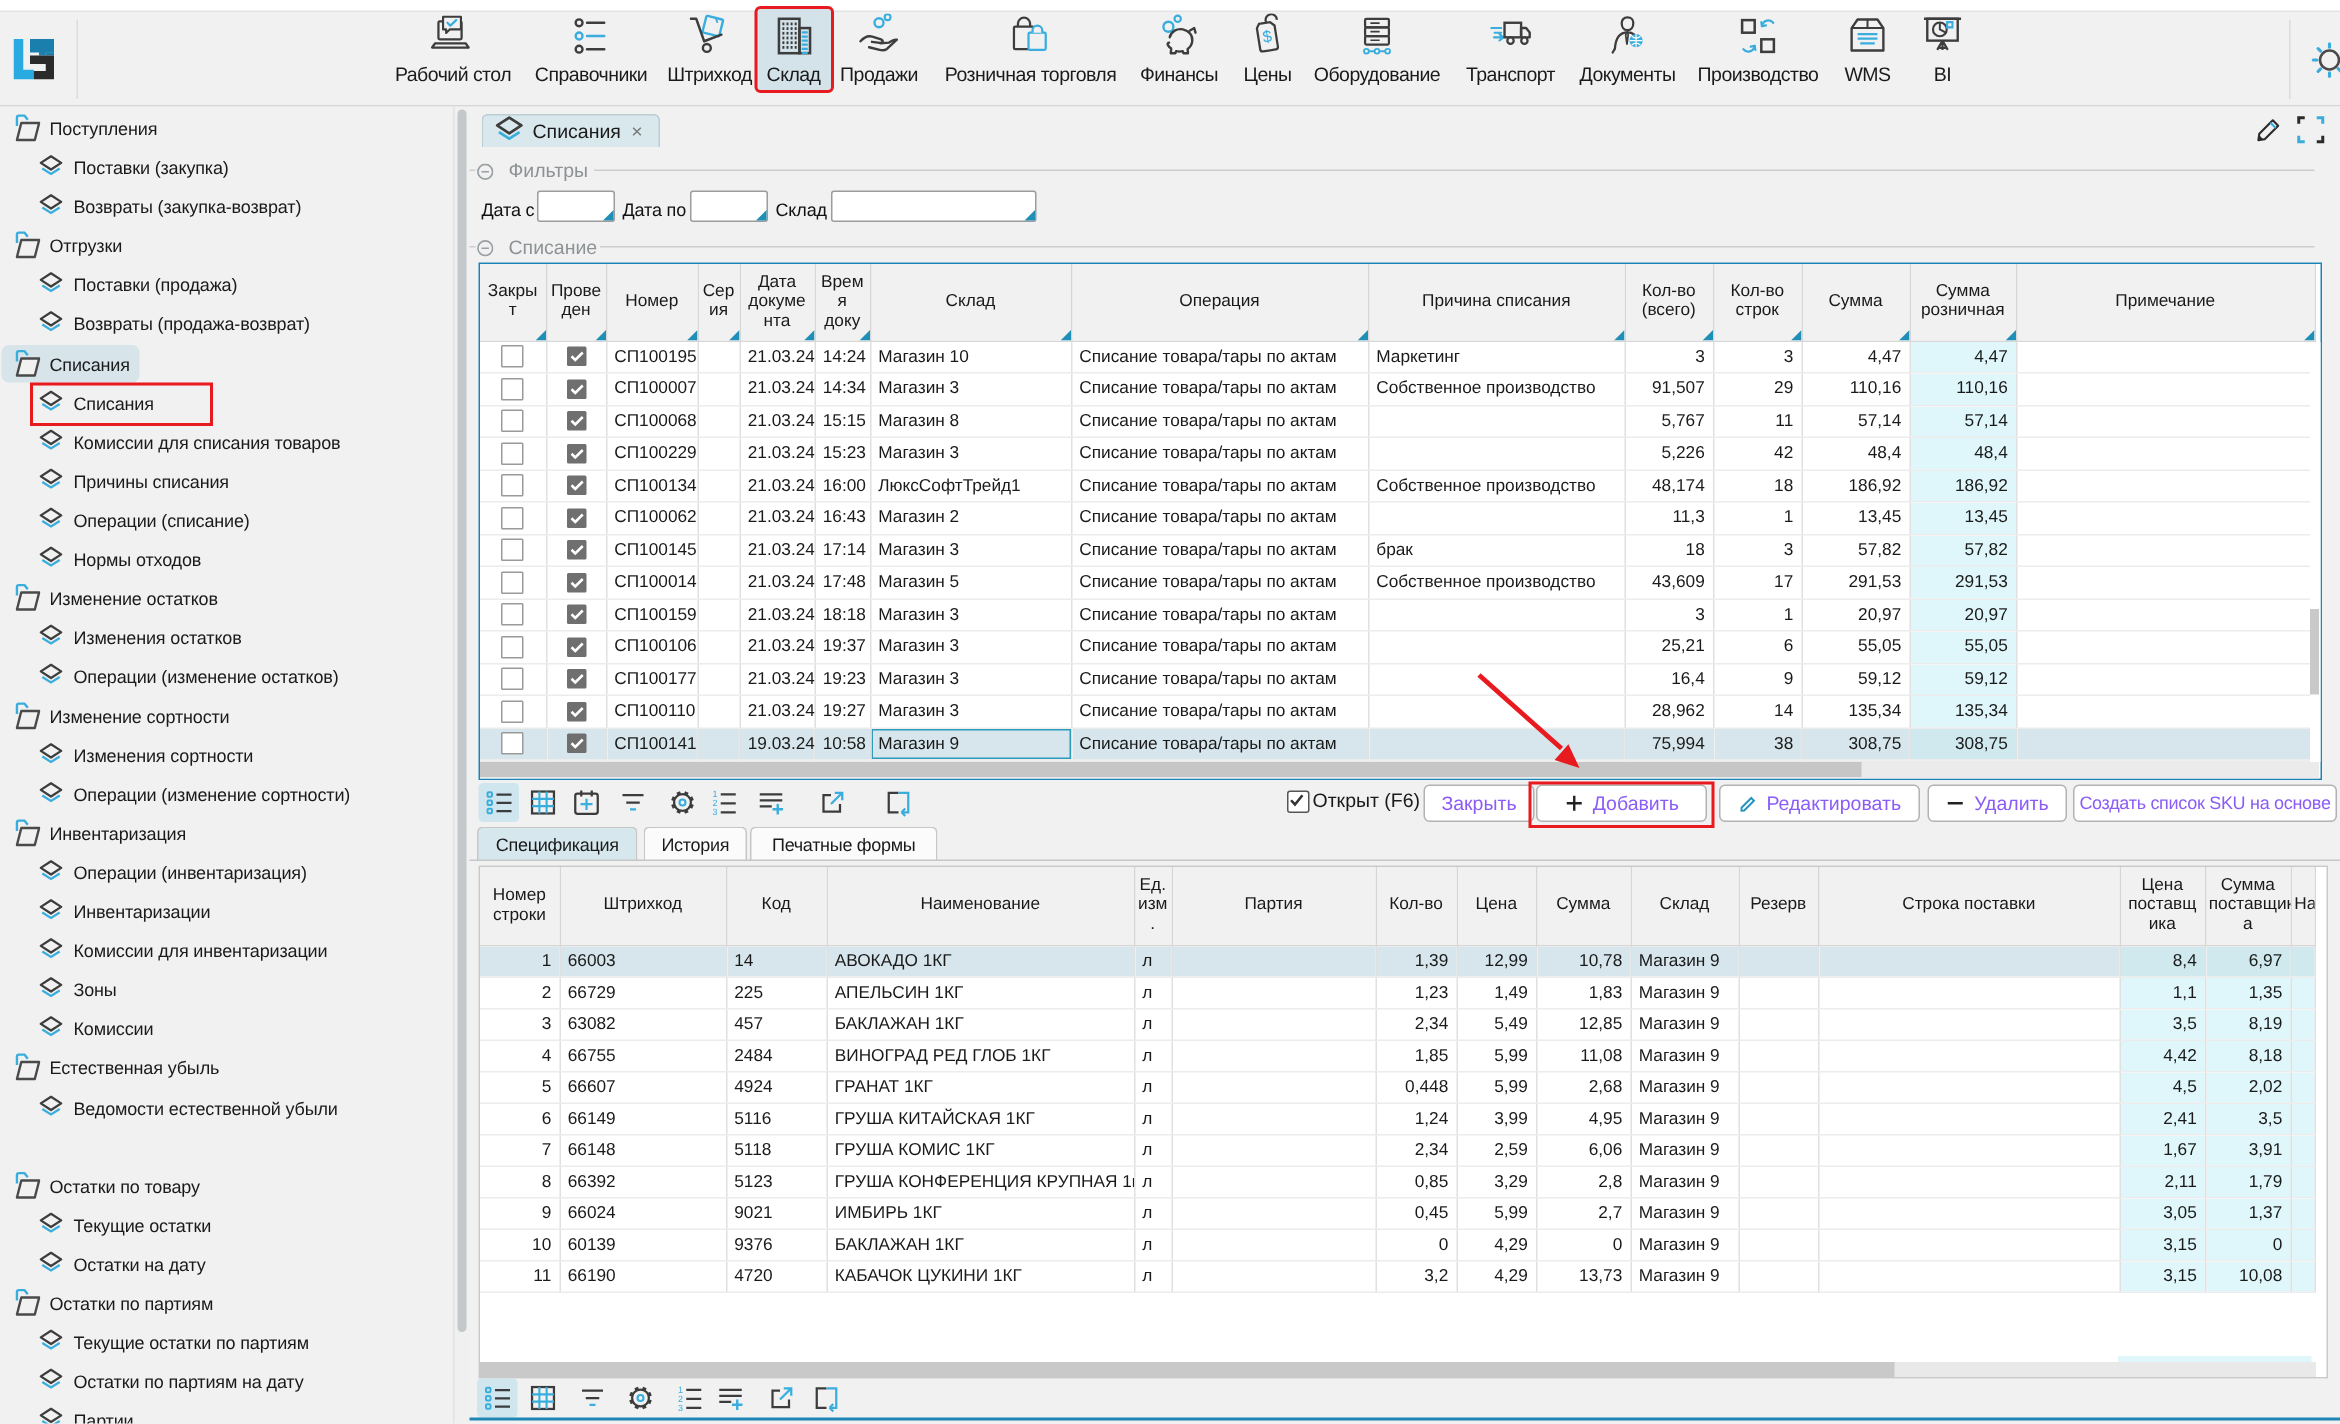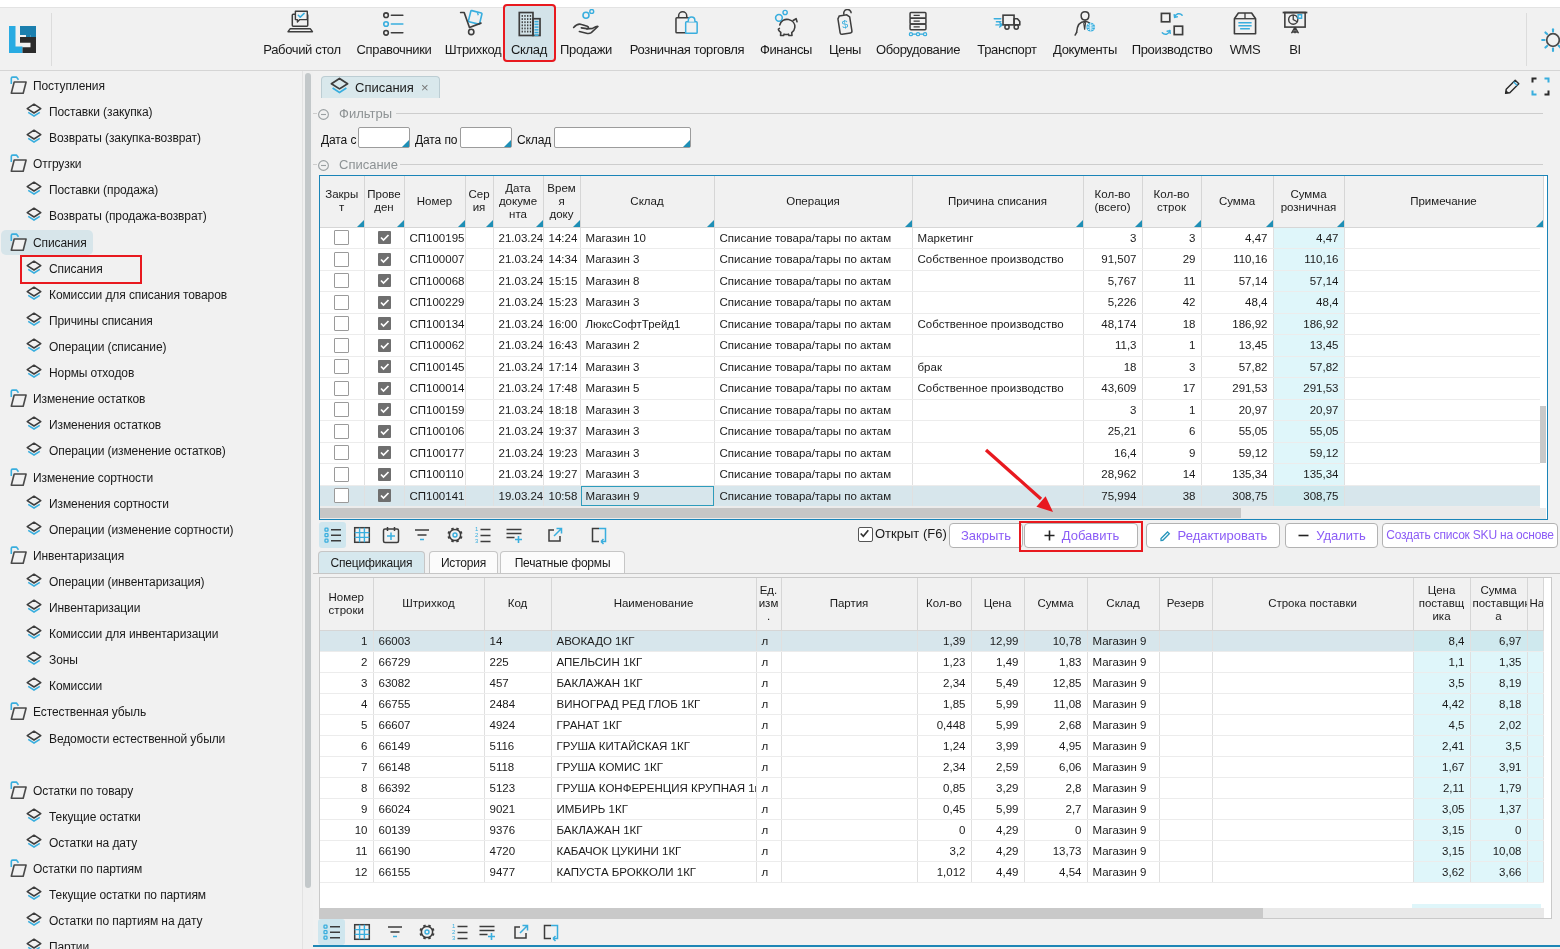--- a/index.html
+++ b/index.html
@@ -966,37 +966,20 @@
             <td class="num">3,2</td>
             <td class="num">4,29</td>
             <td class="num">13,73</td>
             <td>Магазин 9</td>
             <td></td>
             <td></td>
             <td class="num cyan">3,15</td>
             <td class="num cyan">10,08</td>
             <td class="cyan"></td>
           </tr>
-          <tr style="height:20px">
-            <td class="num">12</td>
-            <td>66155</td>
-            <td>9477</td>
-            <td>КАПУСТА БРОККОЛИ 1КГ</td>
-            <td>л</td>
-            <td></td>
-            <td class="num">1,012</td>
-            <td class="num">4,49</td>
-            <td class="num">4,54</td>
-            <td>Магазин 9</td>
-            <td></td>
-            <td></td>
-            <td class="num cyan">3,62</td>
-            <td class="num cyan">3,66</td>
-            <td class="cyan"></td>
-          </tr>
         </tbody>
       </table>
 <div style="position:absolute;left:1092px;top:326px;width:129px;height:6px;background:#dff6fa"></div>
 <div style="position:absolute;left:0;top:331px;width:1221px;height:1px;background:#ececec"></div>
 <div style="position:absolute;left:0;bottom:0;width:1224px;height:10px;background:#e9e9e9">
         <div style="position:absolute;left:0;top:0px;width:943px;height:10px;background:#c9c9c9"></div>
       </div>
 </div>
 <div class="abs" style="left:5px;top:848px;width:27px;height:26px;background:#cfe6ee;border-radius:3px"></div>
 <svg class="abs" style="left:9px;top:851px" width="20" height="20" viewBox="0 0 20 20" fill="none">

